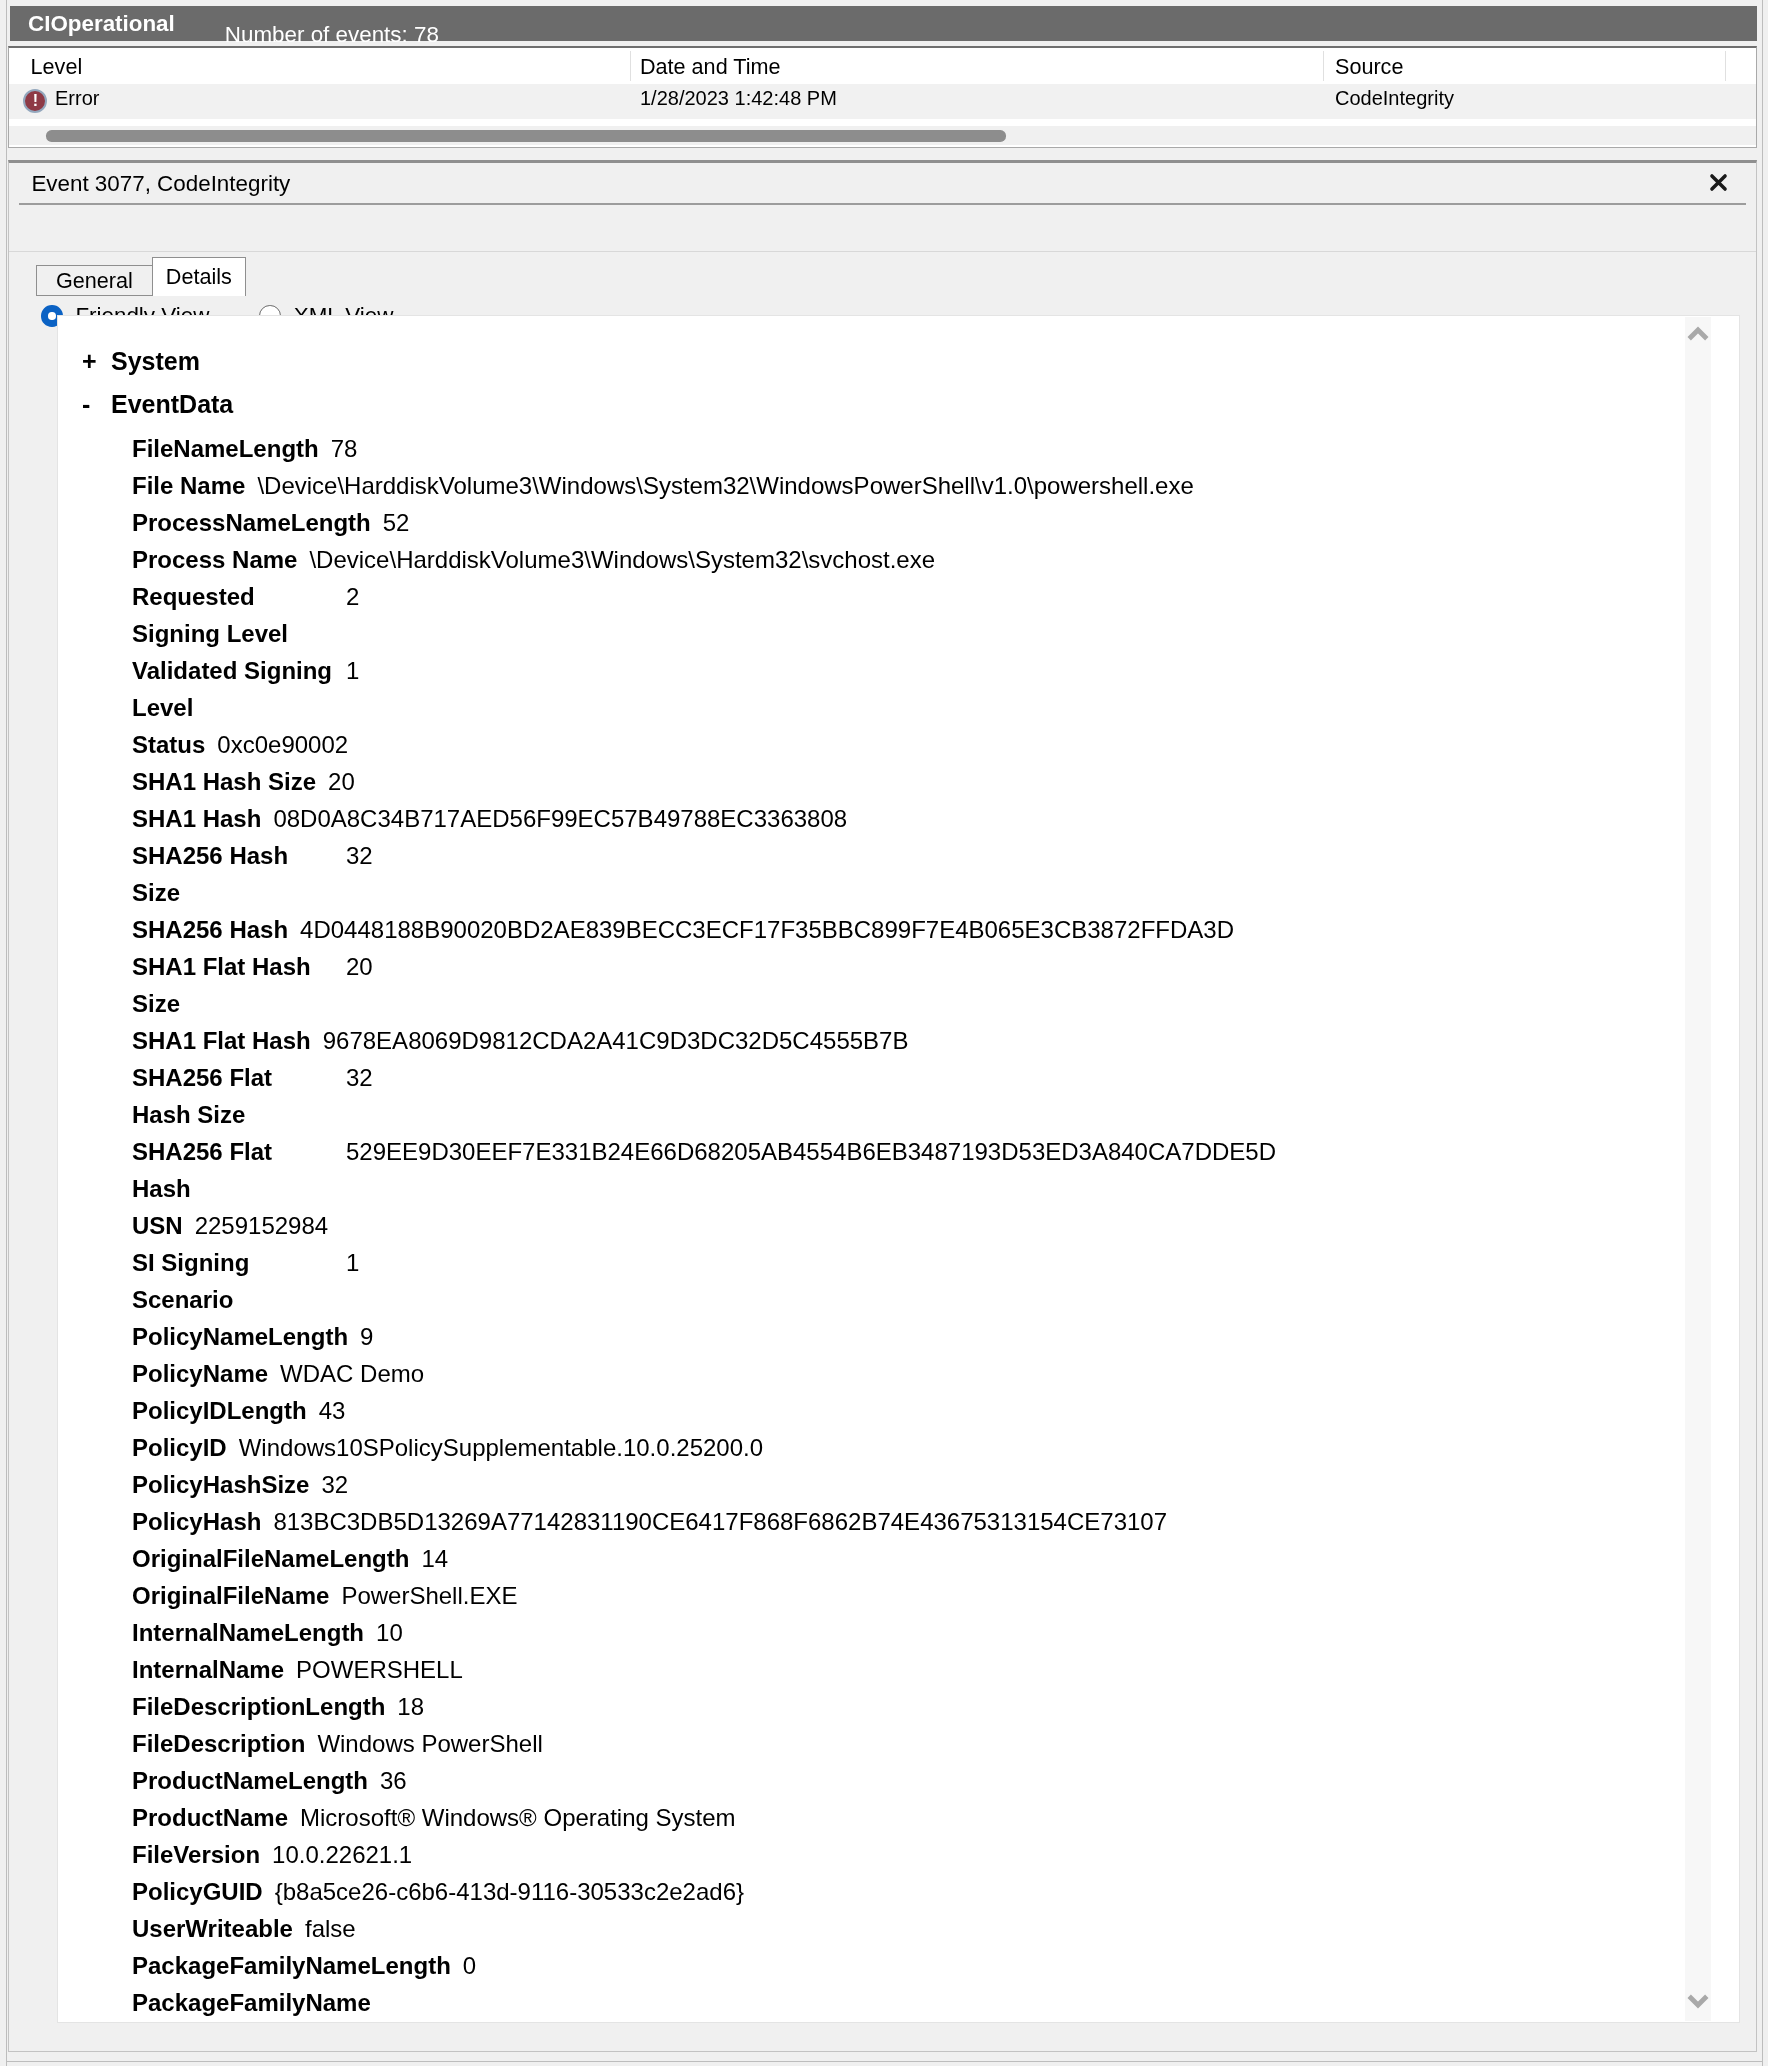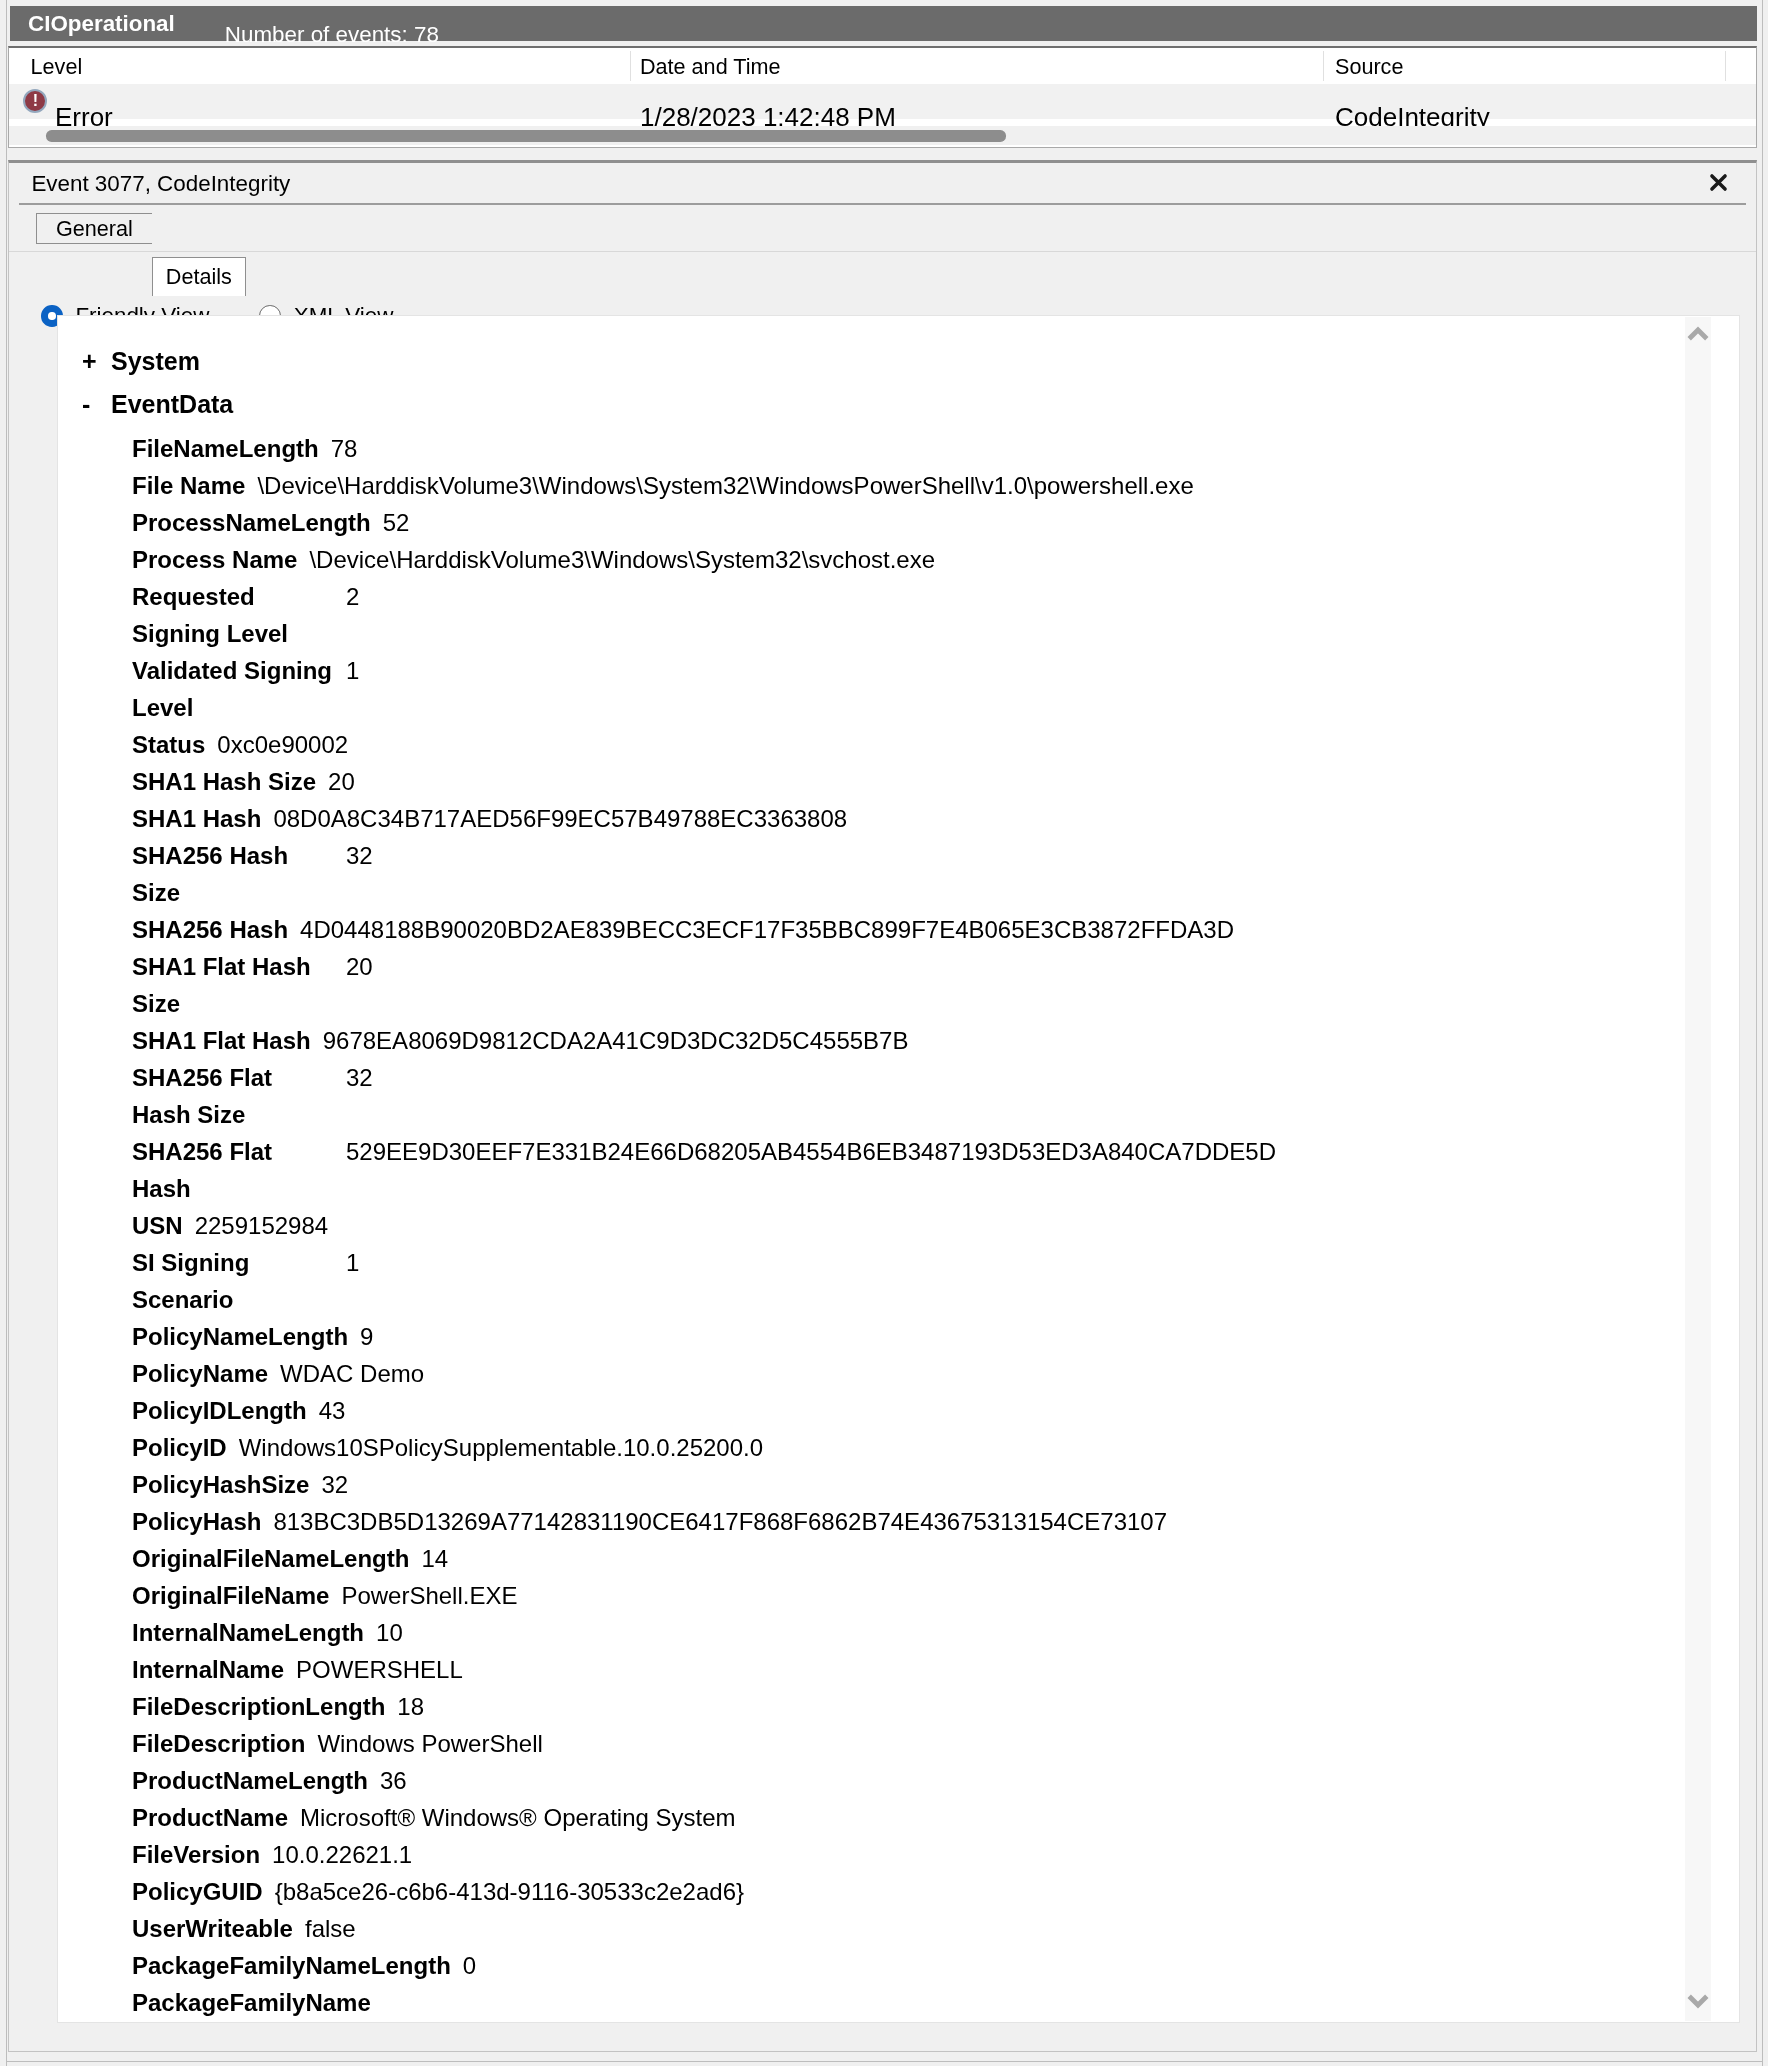--- a/index.html
+++ b/index.html
@@ -24,34 +24,34 @@
     border:0.8px solid #a9a9a9;border-top:2.4px solid #6f6f6f;box-sizing:border-box;}
   .lheader{position:absolute;left:0;top:0;right:0;height:45px;background:#fff;}
   .hcell{position:absolute;top:6.4px;font-size:21.6px;white-space:nowrap;}
   .hcell.c-level{left:21.6px;} .hcell.c-datetime{left:631px;} .hcell.c-source{left:1326px;}
   .vdiv{position:absolute;top:3.2px;height:30px;width:0.8px;background:#e0e0e0;}
   .vd1{left:621px;} .vd2{left:1314px;} .vd3{left:1716px;}
   .lrow{position:absolute;left:0;top:36px;right:0;height:35px;background:#f1f1f1;}
   .err-ico{position:absolute;left:14.4px;top:4.8px;width:24px;height:24px;border-radius:50%;
     background:#8e3a46;border:2.4px solid #93a7bd;box-sizing:border-box;
     color:#fff;font-weight:bold;font-size:16px;line-height:19px;text-align:center;}
-  .lcell{position:absolute;top:18px;font-size:26px;white-space:nowrap;text-align:center;}
+  .lcell{position:absolute;top:3px;font-size:20px;white-space:nowrap;text-align:center;}
   .r-level{left:46px;} .r-datetime{left:631px;} .r-source{left:1326px;}
   .hscroll{position:absolute;left:0;right:0;bottom:1.6px;height:19px;background:#f0f0f0;}
   .hthumb{position:absolute;left:37px;top:4px;width:960px;height:11.2px;background:#8d8d8d;border-radius:5.6px;}
 
   
   .detail-panel{position:absolute;left:8px;top:160px;width:1749px;height:1892px;background:#f0f0f0;
     border:0.8px solid #c3c3c3;border-top:3.2px solid #8f8f8f;box-sizing:border-box;}
   .dtitle{position:absolute;left:22.4px;top:8px;font-size:22.4px;white-space:nowrap;}
   .dclose{position:absolute;right:24px;top:6.4px;width:27px;height:27px;display:flex;
     align-items:center;justify-content:center;}
   .dsep{position:absolute;left:9.6px;right:9.6px;top:40px;height:1.6px;background:#9c9c9c;}
 
-  .tabs{position:absolute;left:27px;top:50px;display:flex;align-items:flex-start;}
+  .tabs{position:absolute;left:27px;top:50px;display:flex;align-items:flex-end;}
   .tab{font-size:21.6px;border:0.8px solid #8f8f8f;box-sizing:border-box;display:flex;align-items:center;}
   .tab-general{height:31px;padding:0 19px;background:#f0f0f0;border-right:none;}
   .tab-details{height:39px;padding:0 13px;background:#fff;border-bottom:none;position:relative;z-index:2;margin-top:44px;}
   .tabline{position:absolute;left:0;right:0;top:88px;height:0.8px;background:#d8d8d8;}
 
   .viewrow{position:absolute;left:32px;top:104px;display:flex;align-items:center;font-size:22.4px;margin-top:36px;}
   .vopt{display:flex;align-items:center;}
   .vopt + .vopt{margin-left:50px;}
   .radio{width:21.6px;height:21.6px;border-radius:50%;box-sizing:border-box;background:#fff;flex:0 0 auto;}
   .radio.sel{border:7.2px solid #0b62c4;}

